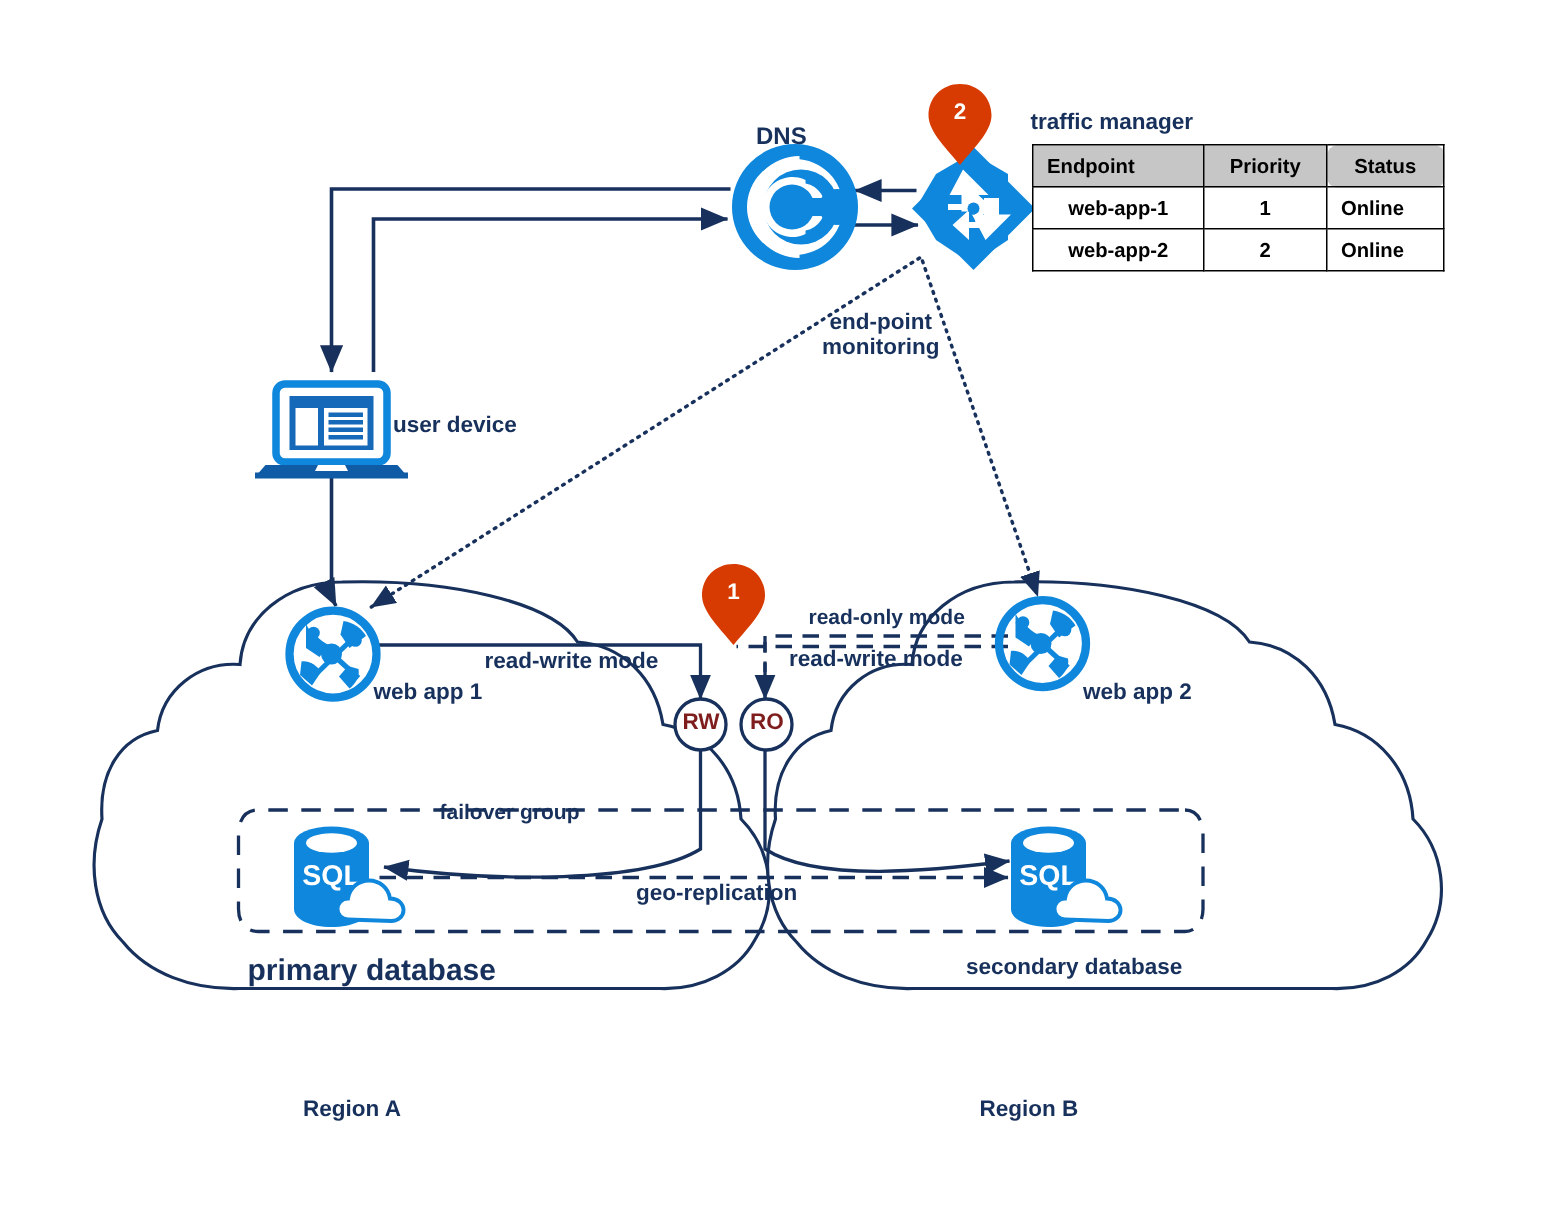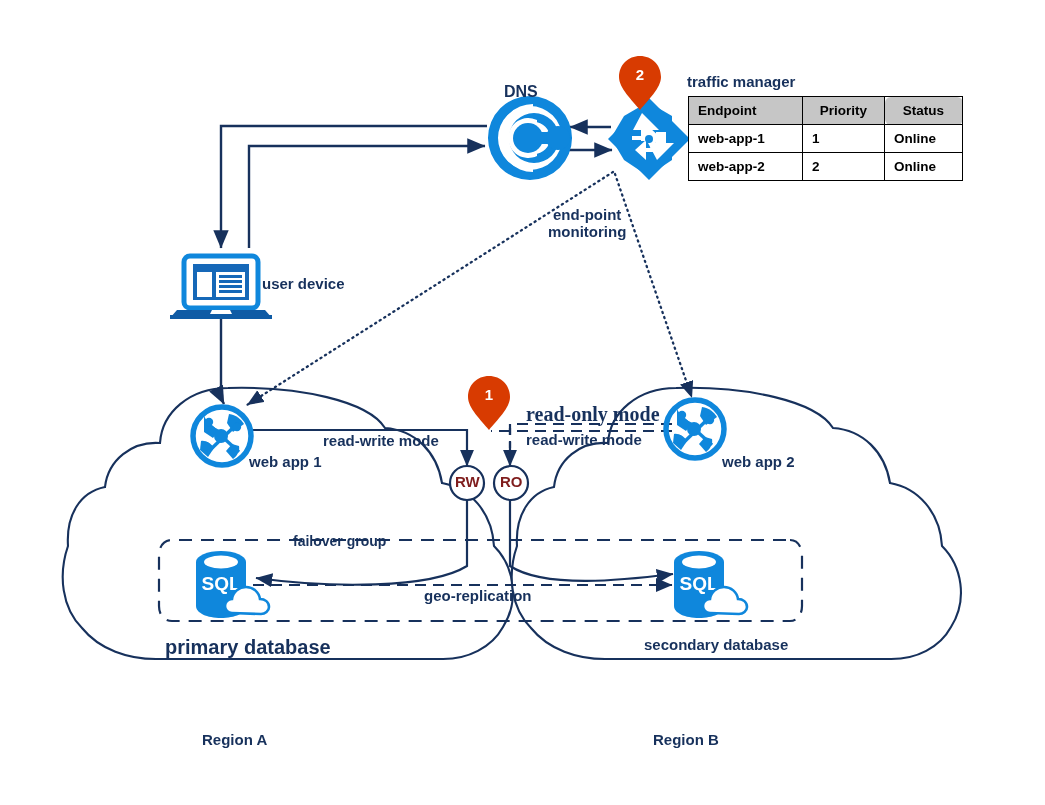--- a/index.html
+++ b/index.html
@@ -33,21 +33,21 @@
     white-space: nowrap;
     line-height: 1.15;
   }
   .lbl-dns        { left: 504px; top: 83px;  font-size: 16px; }
   .lbl-tm         { left: 687px; top: 73px;  font-size: 15px; }
   .lbl-userdev    { left: 262px; top: 275px; font-size: 15px; }
   .lbl-epmon      { left: 548px; top: 206px; font-size: 15px; text-align: center; }
   .lbl-webapp1    { left: 249px; top: 453px; font-size: 15px; }
   .lbl-webapp2    { left: 722px; top: 453px; font-size: 15px; }
   .lbl-rwmode     { left: 323px; top: 432px; font-size: 15px; }
-  .lbl-romode2    { left: 526px; top: 403px; font-size: 20px; font-family: Liberation Serif, serif; }
+  .lbl-romode2    { left: 539px; top: 403px; font-size: 14px; }
   .lbl-rwmode2    { left: 526px; top: 431px; font-size: 15px; }
   .lbl-failover   { left: 293px; top: 533px; font-size: 14px; }
   .lbl-georep     { left: 424px; top: 587px; font-size: 15px; }
   .lbl-primarydb  { left: 165px; top: 636px; font-size: 20px; }
   .lbl-secondarydb{ left: 644px; top: 636px; font-size: 15px; }
   .lbl-regiona    { left: 202px; top: 731px; font-size: 15px; }
   .lbl-regionb    { left: 653px; top: 731px; font-size: 15px; }
   .node-txt {
     position: absolute;
     color: #7f1d1d;
@@ -76,21 +76,21 @@
     top: 96px;
     border-collapse: collapse;
     font-family: "Liberation Sans", sans-serif;
     background: #ffffff;
   }
   #tm-table th, #tm-table td {
     border: 1.5px solid #000000;
     font-size: 13.5px;
     font-weight: bold;
     padding: 6px 9px;
-    text-align: left;
+    text-align: center;
     color: #000000;
     height: 21px;
     box-sizing: border-box;
   }
   #tm-table thead th {
     background: #c6c6c6;
     text-align: center;
   }
   #tm-table thead th.c-endpoint { text-align: left; }
   #tm-table td.c-endpoint { width: 114px; }

